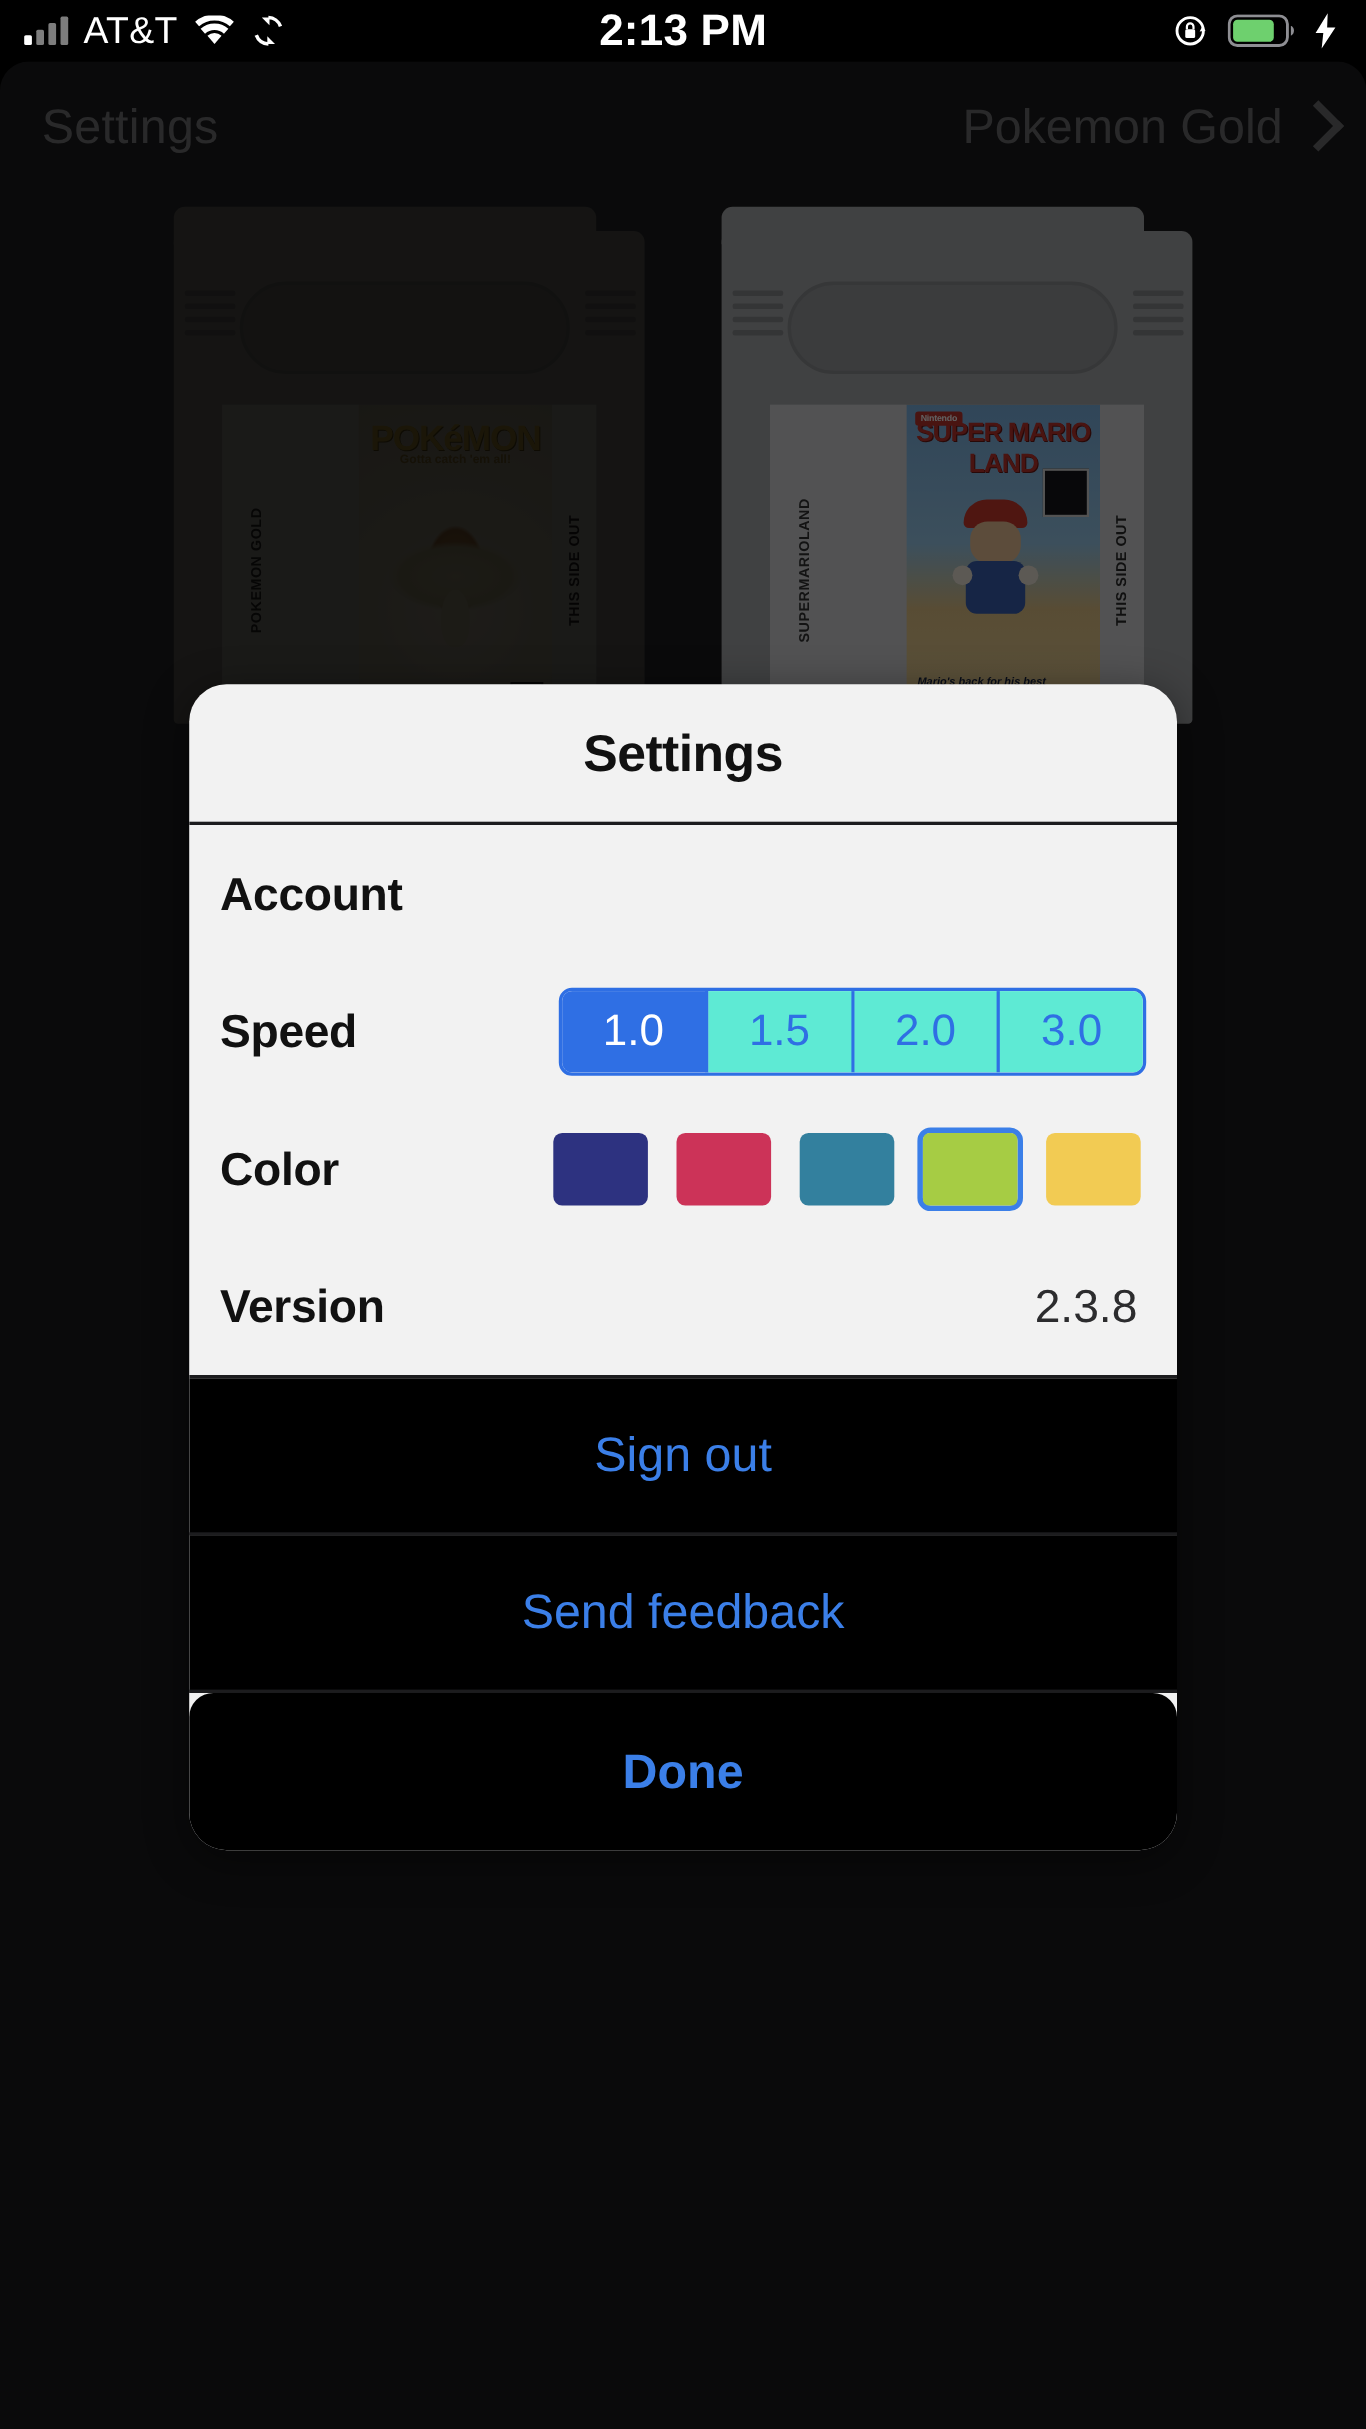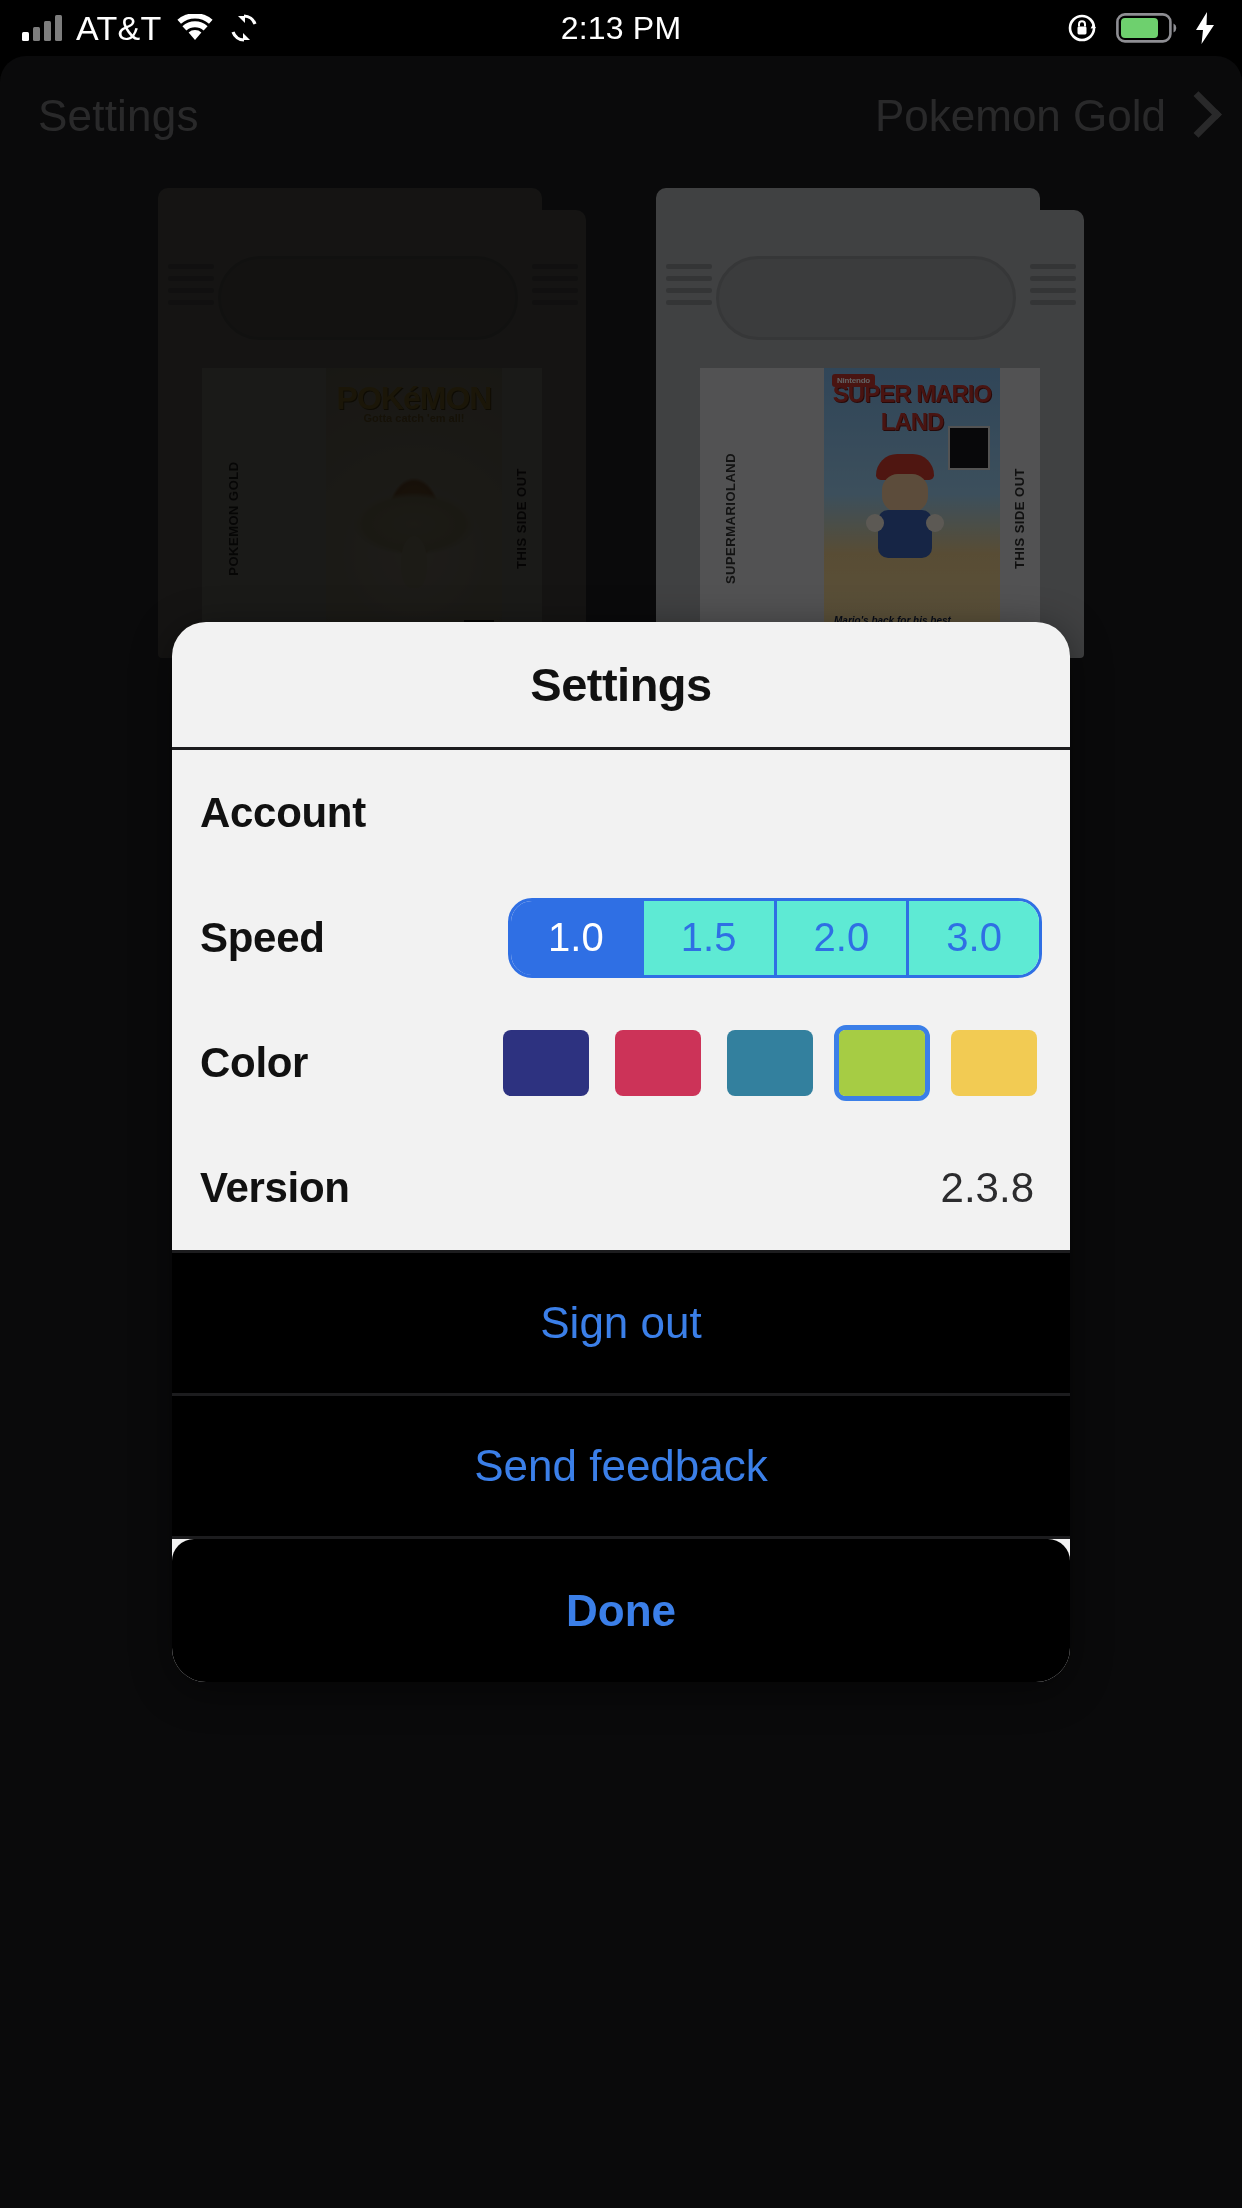--- a/index.html
+++ b/index.html
@@ -30,21 +30,21 @@
     display: flex; align-items: center; gap: 14px;
   }
   .sb-center {
     position: absolute; left: 0; top: 0; width: 1242px; height: 56px;
     display: flex; align-items: center; justify-content: center;
   }
   .sb-right {
     position: absolute; right: 26px; top: 0; height: 56px;
     display: flex; align-items: center; gap: 16px;
   }
-  .sb-time { font-size: 32px; font-weight: 400; letter-spacing: .2px; color: #fff; }
+  .sb-time { font-size: 40px; font-weight: 700; letter-spacing: .2px; color: #fff; }
   .sb-carrier { font-size: 34px; font-weight: 500; color: #fff; letter-spacing: .3px; }
   .bars { display: flex; align-items: flex-end; gap: 4px; height: 26px; }
   .bars i { display: block; width: 7px; border-radius: 1.5px; background: #fff; }
   .bars i.b1 { height: 9px;  background: #fff; }
   .bars i.b2 { height: 14px; background: #7d7d7d; }
   .bars i.b3 { height: 20px; background: #7d7d7d; }
   .bars i.b4 { height: 26px; background: #7d7d7d; }
   .icon-svg { display: block; }
 
   
@@ -281,21 +281,21 @@
     font-size: 42px; color: #2c2c2e; font-weight: 400;
     padding-right: 8px;
   }
   .rows-block { border-bottom: 3px solid #1c1c1e; }
 
   
   .segmented {
     display: flex;
     height: 80px;
     border: 3px solid #2f6fe4;
-    border-radius: 24px;
+    border-radius: 12px;
     overflow: hidden;
     margin-left: auto;
     width: 534px;
   }
   .seg {
     flex: 1;
     display: flex; align-items: center; justify-content: center;
     font-size: 40px; color: #2f6fe4;
     background: #5eead4;
     border-right: 3px solid #2f6fe4;

